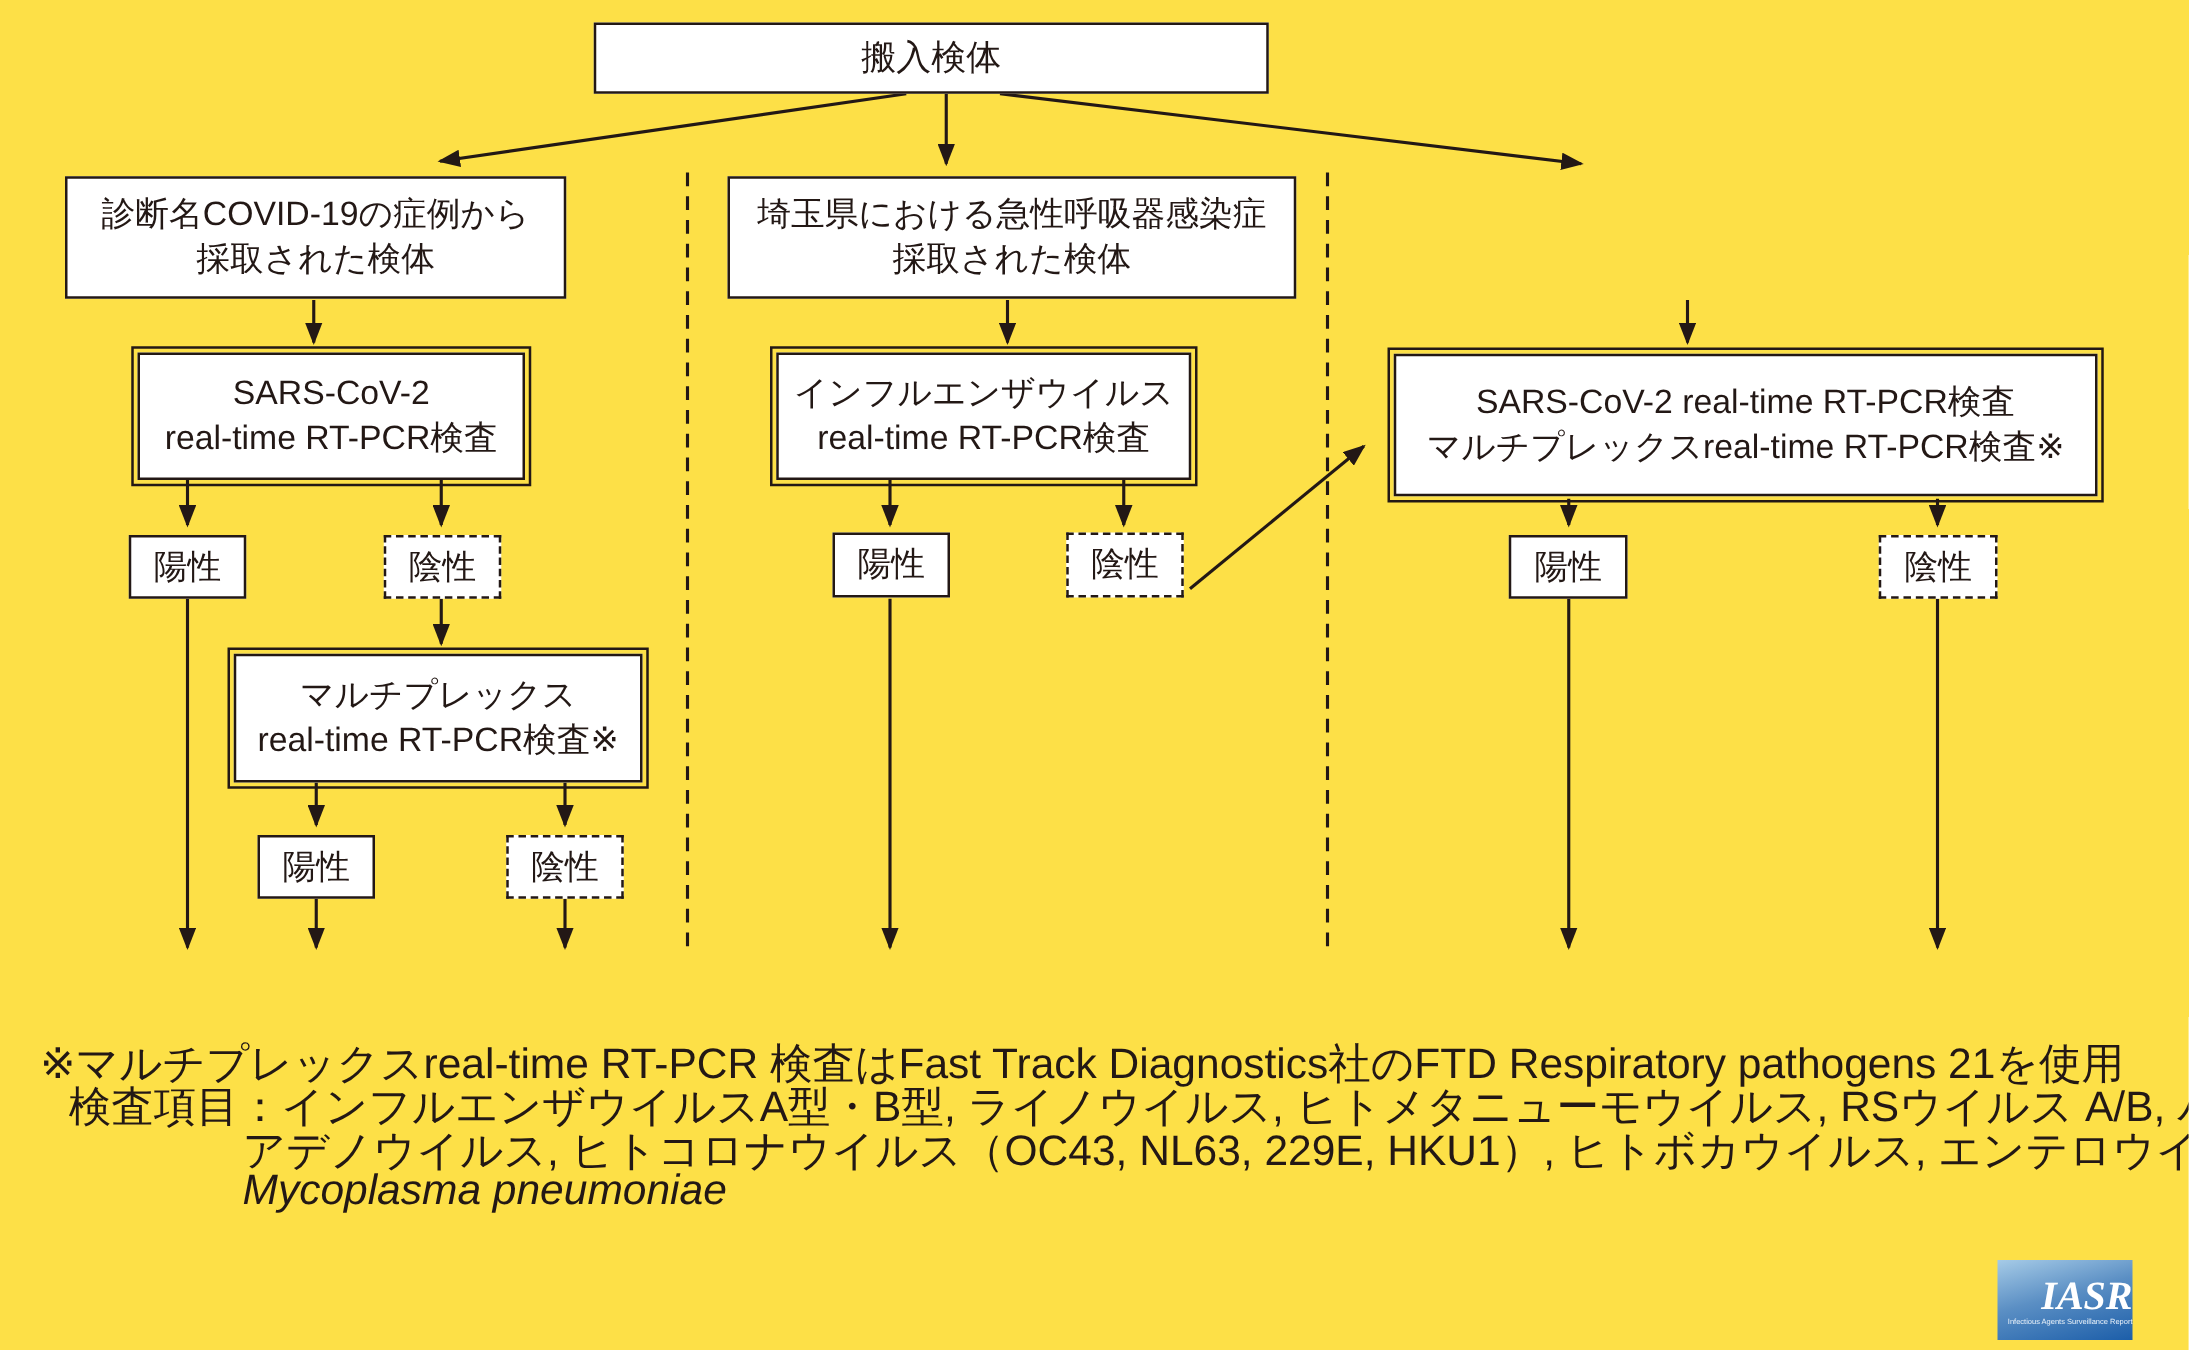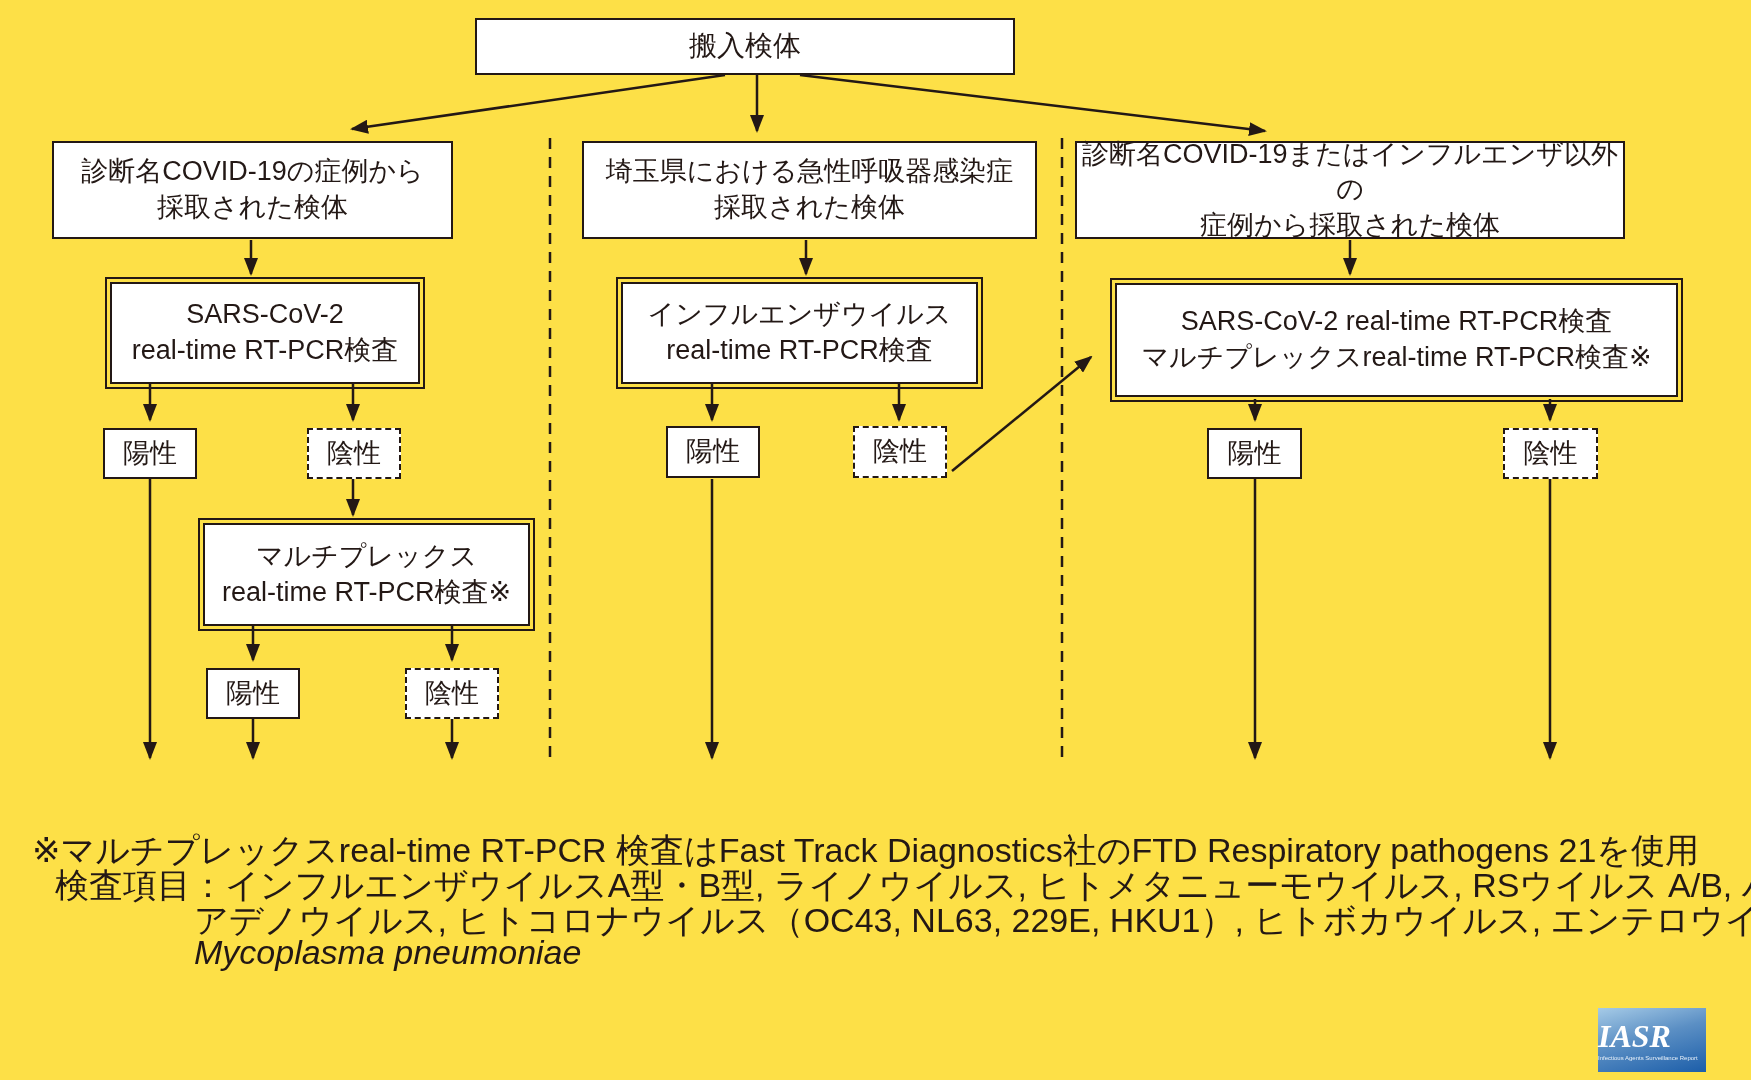--- a/index.html
+++ b/index.html
@@ -24,21 +24,21 @@
     position:absolute; font-size:34px; white-space:pre; color:var(--ink);
   }
   .italic{ font-style:italic; }
   #figure-title{
     position:absolute; left:85px; top:962px; font-size:34px; font-weight:bold;
     white-space:pre; color:var(--ink); letter-spacing:0.5px;
   }
   #iasr-logo{
     position:absolute; left:1598px; top:1008px; width:108px; height:64px;
     background:linear-gradient(165deg,#a6cbe7 0%,#5b8fc4 45%,#1c5ea9 100%);
-    display:flex; flex-direction:column; align-items:flex-start; justify-content:center;
+    display:flex; flex-direction:column; align-items:flex-end; justify-content:center;
     color:#fff;
   }
   #iasr-logo .logo-text{
     font-family:"Liberation Serif","DejaVu Serif",serif;
     font-style:italic; font-weight:bold; font-size:32px; line-height:1;
   }
   #iasr-logo .logo-caption{
     font-size:6px; white-space:nowrap; margin-top:3px; color:#eaf2fa;
   }
 </style>
@@ -85,30 +85,28 @@
       <line x1="1550" y1="479" x2="1550" y2="758" marker-end="url(#ah)"></line>
     </g>
   </svg>
 
   <div class="box big" style="left:475px;top:18px;width:540px;height:57px">搬入検体</div>
 
   <div class="box" style="left:52px;top:141px;width:401px;height:98px">診断名COVID-19の症例から
 採取された検体</div>
   <div class="box" style="left:582px;top:141px;width:455px;height:98px">埼玉県における急性呼吸器感染症
 採取された検体</div>
-  <div class="box" style="left:1075px;top:141px;width:550px;height:98px">診断名COVID-19またはインフルエンザ以外の
-症例から採取された検体</div>
 
   <div class="box double" style="left:95px;top:282px;width:310px;height:102px">SARS-CoV-2
 real-time RT-PCR検査</div>
-  <div class="box double" style="left:606px;top:282px;width:357px;height:102px">インフルエンザウイルス
+  <div class="box double" style="left:606px;top:282px;width:332px;height:102px">インフルエンザウイルス
 real-time RT-PCR検査</div>
   <div class="box double" style="left:1100px;top:283px;width:563px;height:114px">SARS-CoV-2 real-time RT-PCR検査
 マルチプレックスreal-time RT-PCR検査※</div>
-  <div class="box double" style="left:188px;top:523px;width:327px;height:103px">マルチプレックス
+  <div class="box double" style="left:172px;top:523px;width:327px;height:103px">マルチプレックス
 real-time RT-PCR検査※</div>
 
   <div class="box" style="left:103px;top:428px;width:94px;height:51px">陽性</div>
   <div class="box dashed" style="left:307px;top:428px;width:94px;height:51px">陰性</div>
   <div class="box" style="left:206px;top:668px;width:94px;height:51px">陽性</div>
   <div class="box dashed" style="left:405px;top:668px;width:94px;height:51px">陰性</div>
   <div class="box" style="left:666px;top:426px;width:94px;height:52px">陽性</div>
   <div class="box dashed" style="left:853px;top:426px;width:94px;height:52px">陰性</div>
   <div class="box" style="left:1207px;top:428px;width:95px;height:51px">陽性</div>
   <div class="box dashed" style="left:1503px;top:428px;width:95px;height:51px">陰性</div>

